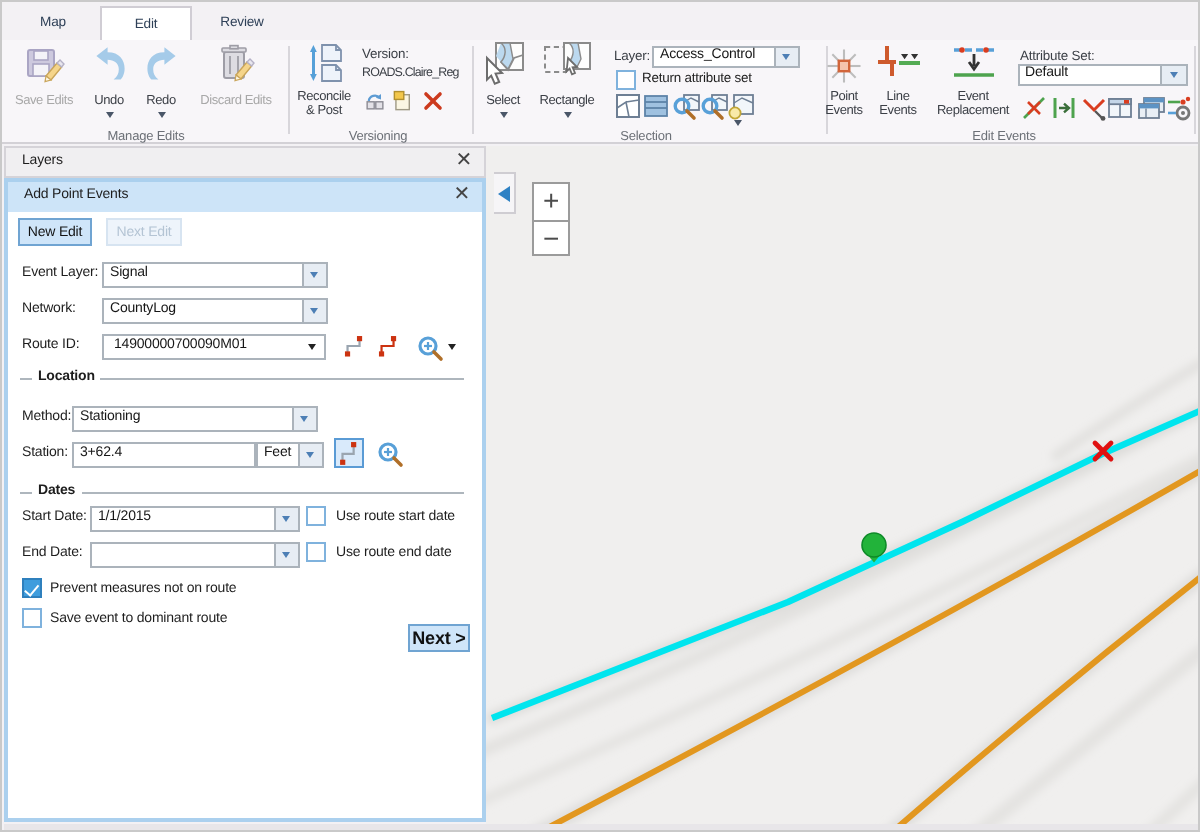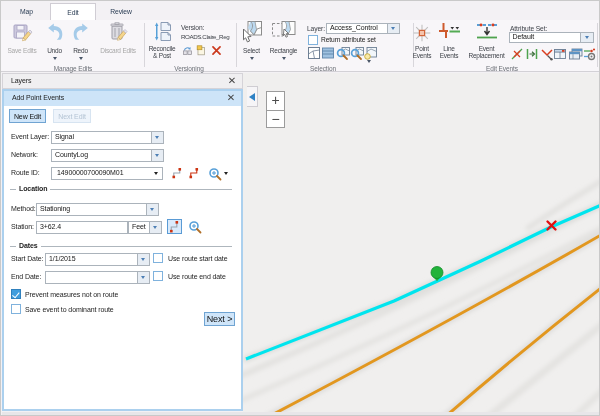--- a/index.html
+++ b/index.html
@@ -451,21 +451,21 @@
         </div>
     </div>
     <div class="chk" style="left:149px; top:180px; border-color:#7fb2dd;"></div>
     <div class="fld-label" style="left:164px; top:182px;">Use route end date</div>
 
     <div class="chk checked" style="left:7px; top:198px;"></div>
     <div class="fld-label" style="left:21px; top:200px;">Prevent measures not on route</div>
     <div class="chk" style="left:7px; top:213px; border-color:#7fb2dd;"></div>
     <div class="fld-label" style="left:21px; top:215px;">Save event to dominant route</div>
 
-    <div class="btn-blue" style="left:200px; top:221px; width:31px; height:14px; line-height:13px; font-size:9px;">Next &gt;</div>
+    <div class="btn-blue" style="left:200px; top:221px; width:31px; height:14px; line-height:13px; font-size:9px;font-weight:bold;">Next &gt;</div>
   </div>
 
   <div id="map">
     <svg width="357" height="339" viewBox="0 0 357 339" style="position:absolute;left:0;top:0;">
       <g filter="url(#soft)" stroke-linecap="round" fill="none">
         <path d="M-20 310 Q178 228 370 125" stroke="#e3e2e0" stroke-width="6"></path>
         <path d="M-20 335 Q180 250 372 148" stroke="#e4e3e1" stroke-width="5"></path>
         <path d="M3 286 L151 228 L238 188 L308 154 L358 132" stroke="#dcdbd9" stroke-width="6"></path>
         <path d="M25 344 Q208 248 358 162" stroke="#dedddb" stroke-width="7"></path>
         <path d="M202 344 Q278 278 358 215" stroke="#dedddb" stroke-width="7"></path>

